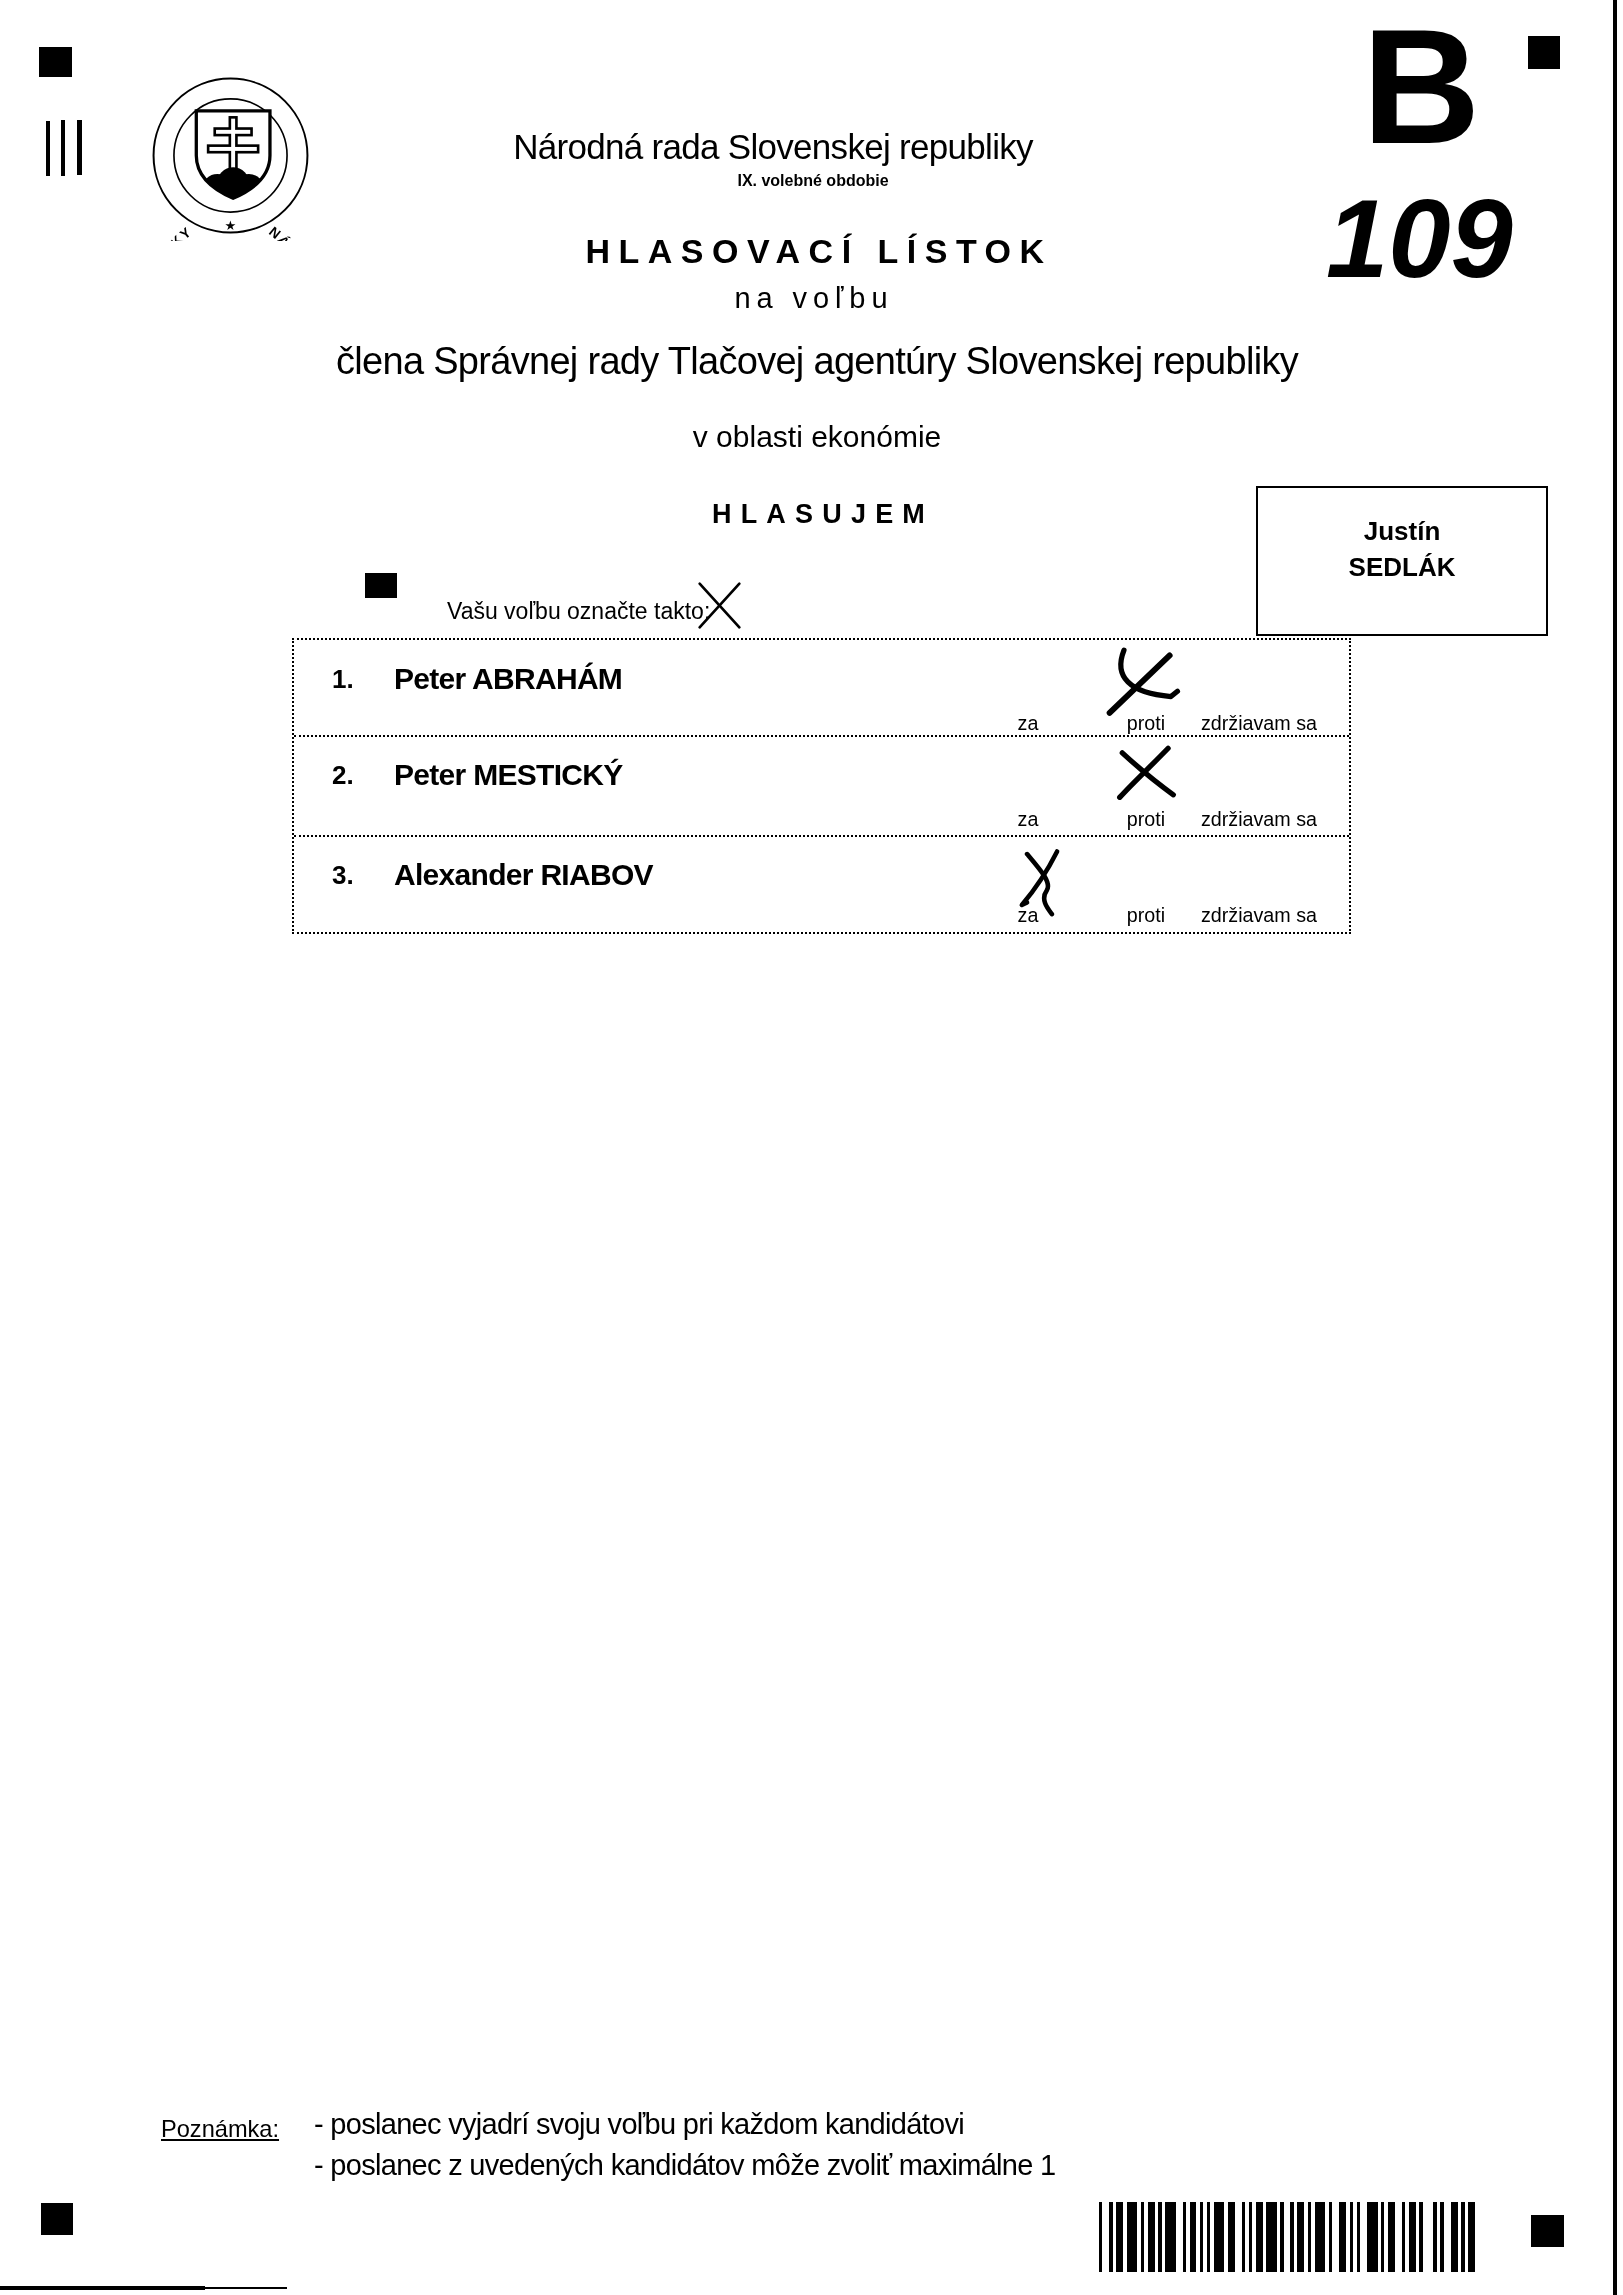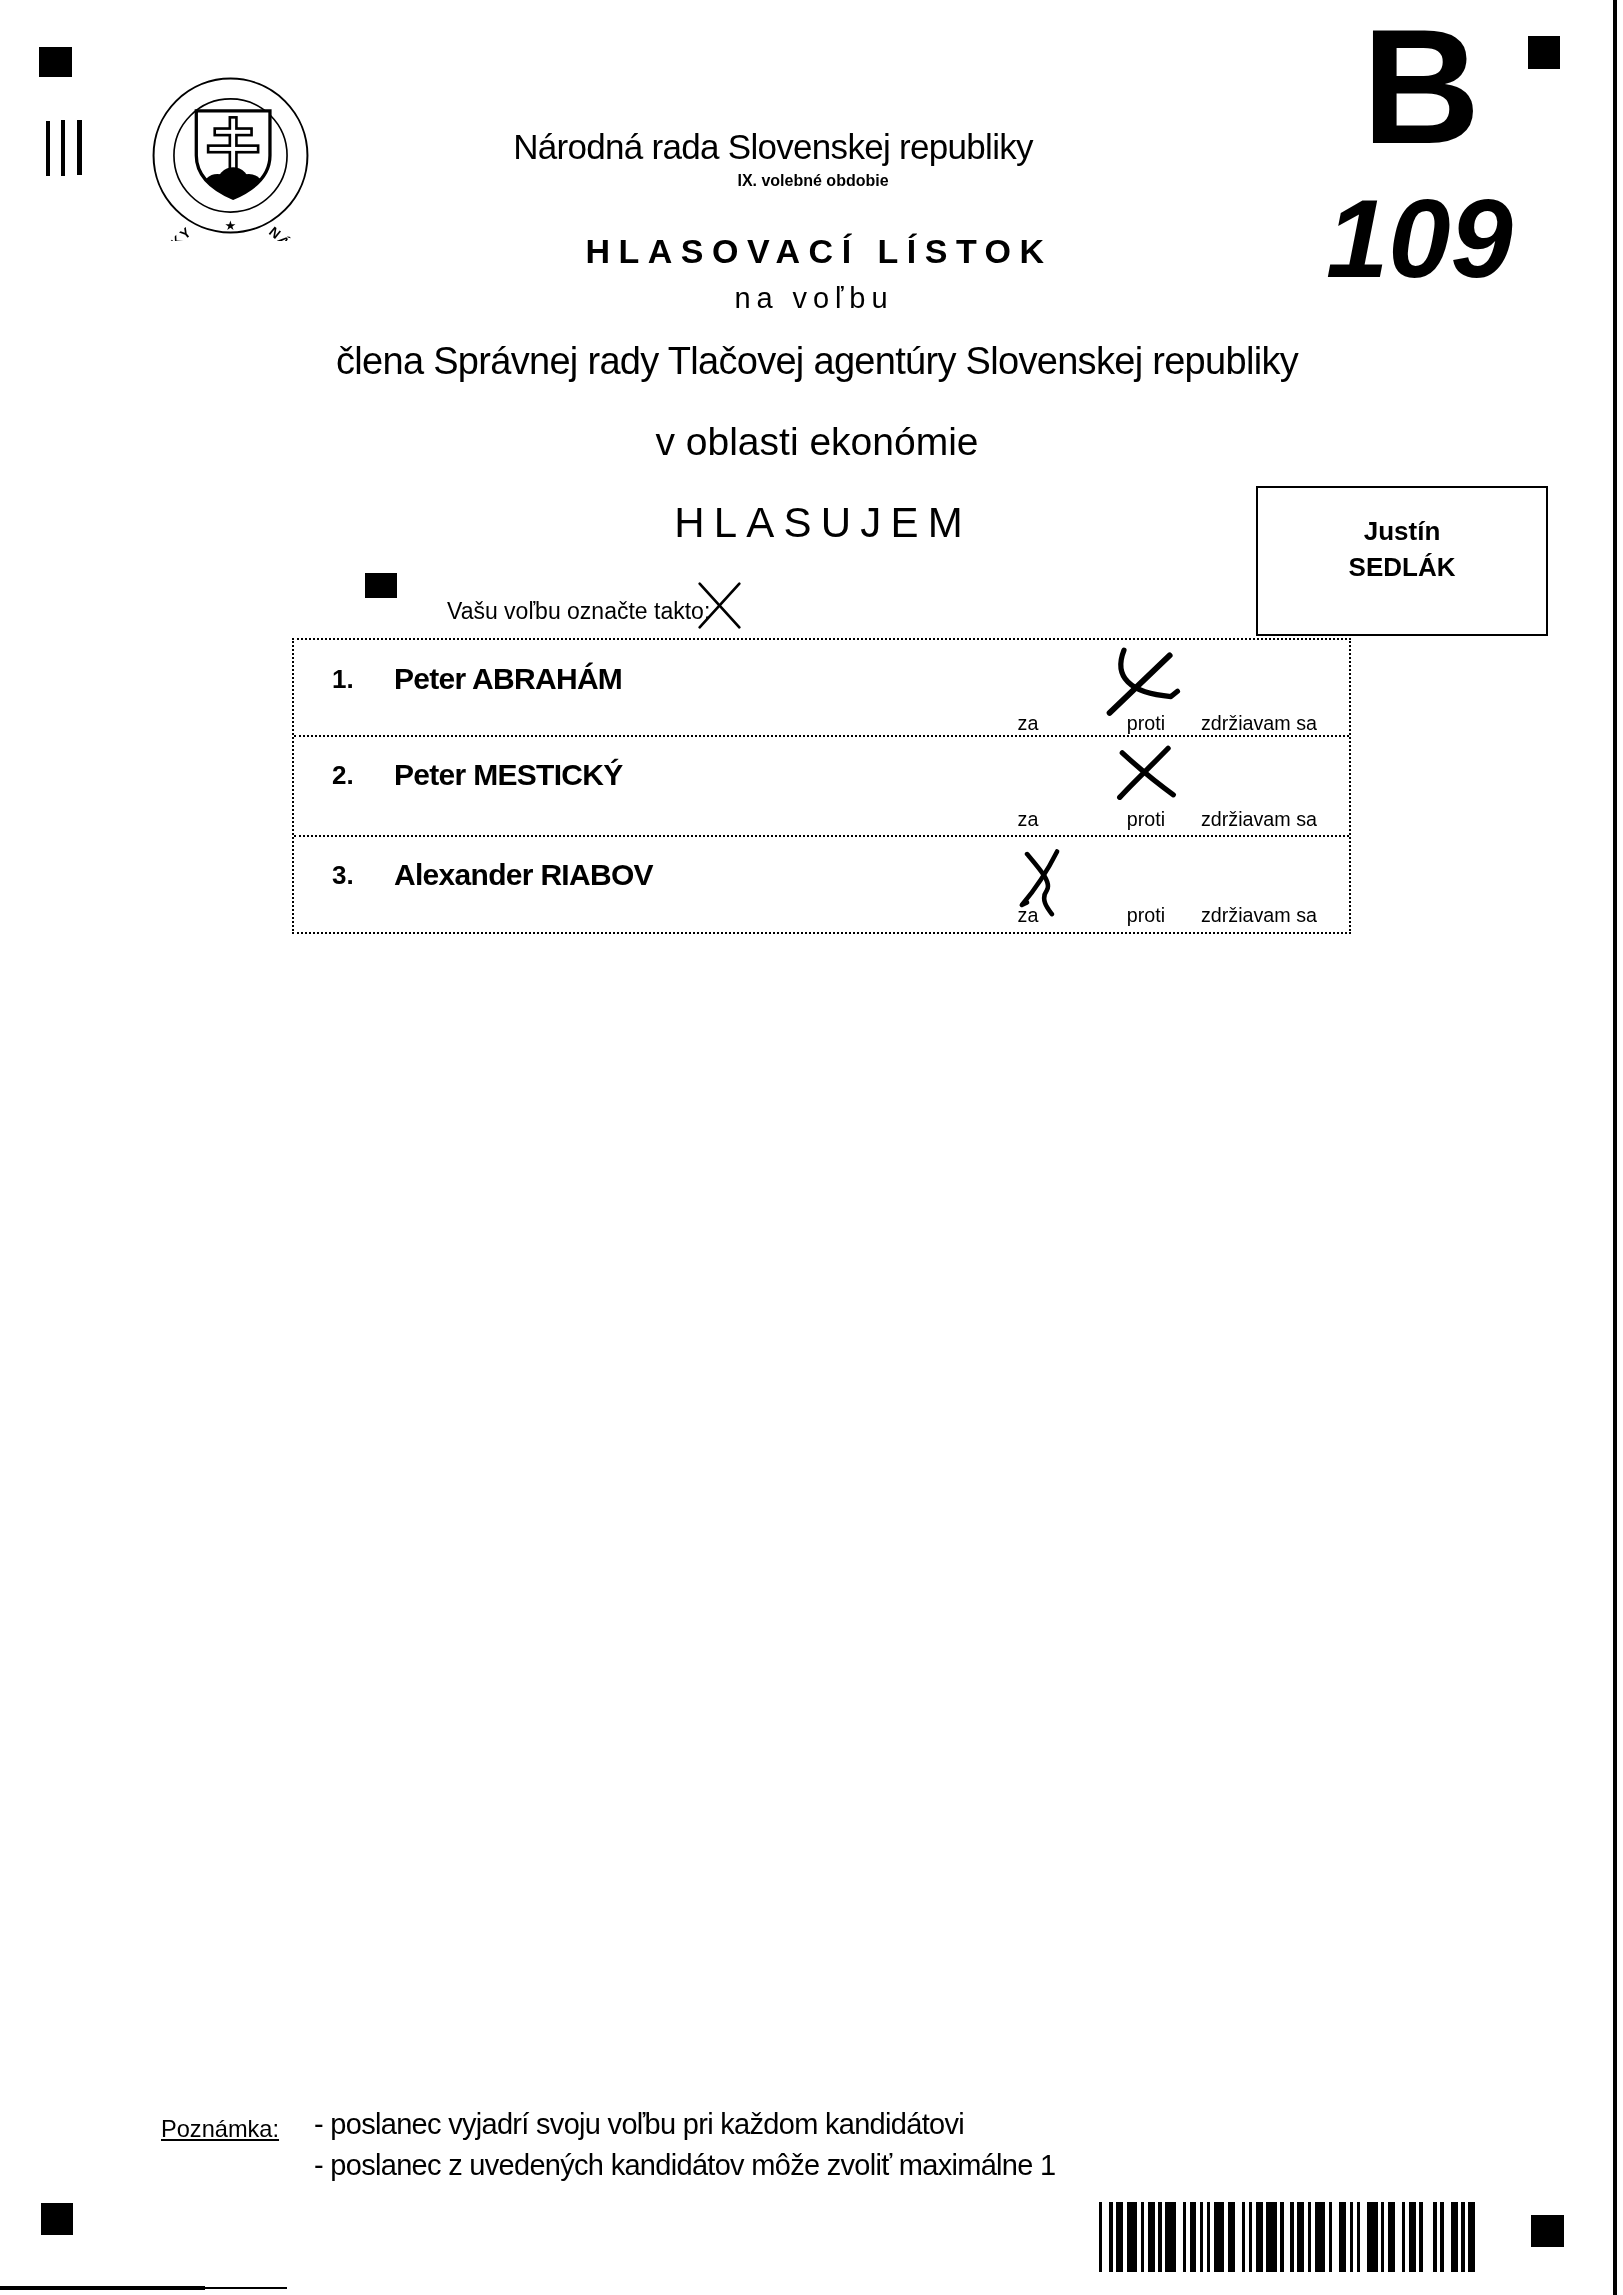--- a/index.html
+++ b/index.html
@@ -10,22 +10,22 @@
   .abs{position:absolute;}
   .ctr{transform:translateX(-50%);white-space:nowrap;}
   .nw{white-space:nowrap;}
   .sq{position:absolute;background:#000;}
   
   .org{font-size:35px;letter-spacing:-0.7px;}
   .term{font-size:16px;font-weight:bold;}
   .doc-title{font-size:34px;font-weight:bold;letter-spacing:8.5px;}
   .doc-sub{font-size:29px;letter-spacing:5.9px;}
   .subject{font-size:38px;letter-spacing:-0.7px;}
-  .area{font-size:39px;}
-  .vote-heading{font-size:42px;font-weight:normal;letter-spacing:9.2px;}
+  .area{font-size:30px;}
+  .vote-heading{font-size:27px;font-weight:bold;letter-spacing:9.2px;}
   .big-letter{font-size:164px;font-weight:bold;line-height:1;}
   .big-number{font-size:112px;font-weight:bold;line-height:1;font-style:italic;}
   
   .voter-box{
     position:absolute;left:1256px;top:486px;width:288px;height:121px;
     border:2.6px solid #000;text-align:center;padding-top:25px;box-sizing:content-box;
   }
   .voter-box .ln{font-size:26px;font-weight:bold;line-height:36px;}
   .instruction{font-size:23px;}
   

